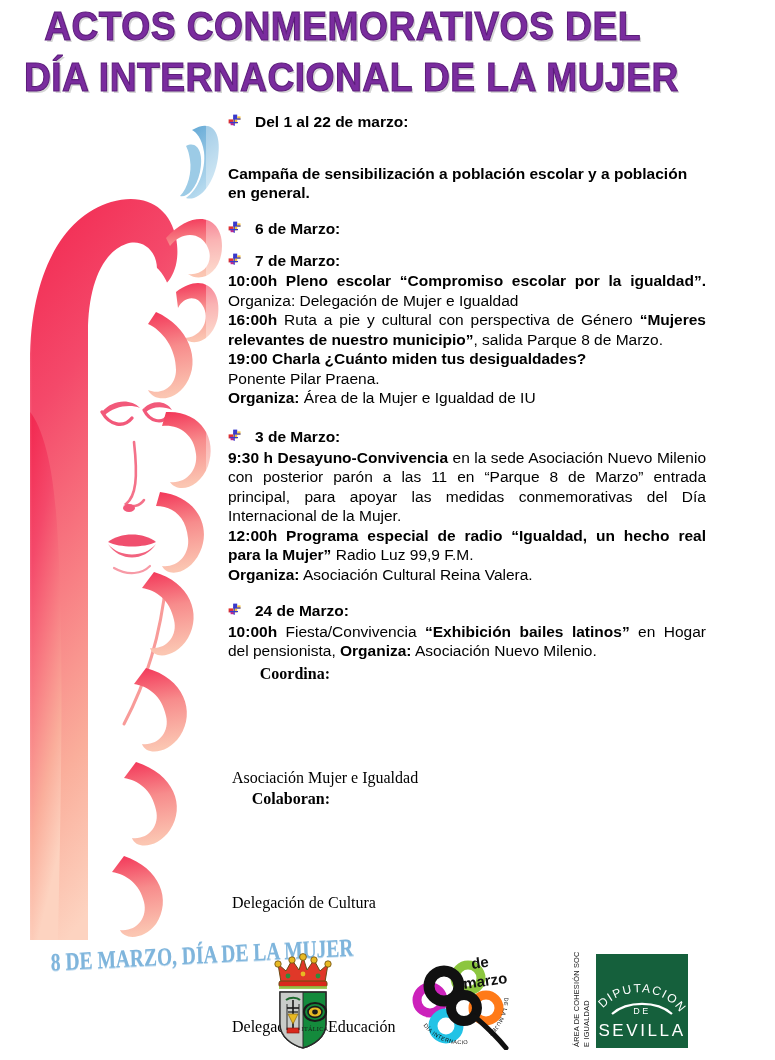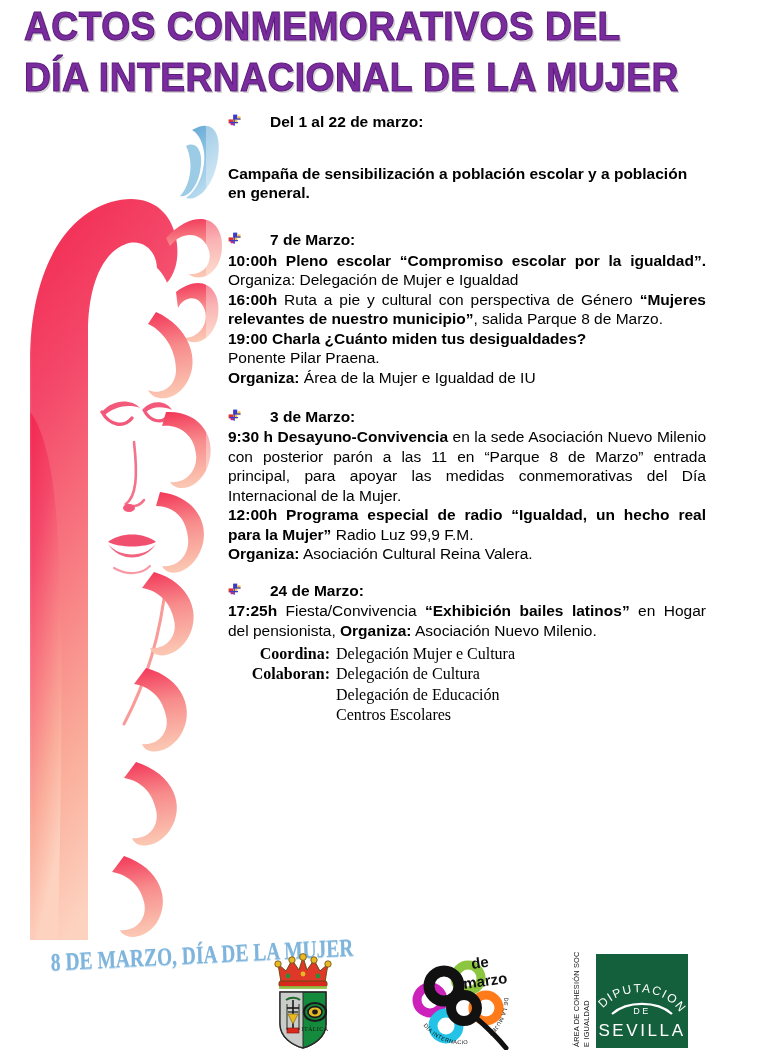--- a/index.html
+++ b/index.html
@@ -17,20 +17,21 @@
     color: #000000;
   }
 
   
   .title-block {
     position: absolute;
     top: 0;
     left: 0;
     width: 685px;
     height: 104px;
+    text-align: center;
     padding-top: 4px;
     box-sizing: border-box;
   }
   .title-line {
     font-family: "Liberation Sans", sans-serif;
     font-weight: bold;
     color: #7A2C9E;
     letter-spacing: 0.5px;
     line-height: 1.0;
     white-space: nowrap;
@@ -100,21 +101,21 @@
   .bullet {
     width: 13px;
     height: 14px;
     flex: 0 0 13px;
     position: relative;
     margin-top: 2px;
     margin-right: 0;
   }
   .bullet svg { display: block; width: 13px; height: 14px; }
   .event-heading .heading-text {
-    margin-left: 29px;
+    margin-left: 14px;
   }
 
   .para {
     font-size: 15.5px;
     line-height: 1.255;
     margin: 0;
     text-align: justify;
     text-justify: inter-word;
   }
   .para.left { text-align: left; }
@@ -125,21 +126,21 @@
   .gap-lg { height: 20px; }
 
   
   .credits {
     font-family: "Liberation Serif", serif;
     font-size: 16px;
     line-height: 1.27;
     margin-top: 4px;
     margin-left: 4px;
   }
-  .credit-row { display: flex; align-items: baseline; }
+  .credit-row { display: flex; align-items: baseline; flex-direction: column; }
   .credit-label {
     width: 104px;
     flex: 0 0 104px;
     text-align: right;
     font-weight: bold;
     padding-right: 6px;
     box-sizing: border-box;
   }
   .credit-value { flex: 1 1 auto; }
 
@@ -267,20 +268,35 @@
         </svg>
       </span>
       <span class="heading-text">Del 1 al 22 de marzo:</span>
     </div>
     <p class="para left" style="text-align: left; margin-top: 32px;"><b>Campaña de sensibilización a población escolar y a población en general.</b></p>
   </div>
 
   <div class="gap-md"></div>
 
   <div class="event-group">
+    <div class="event-heading">
+      <span class="bullet">
+        <svg viewBox="0 0 13 14">
+          <rect x="5.2" y="0.6" width="4.0" height="4.6" fill="#3A3ACB"></rect>
+          <rect x="9.2" y="2.4" width="3.3" height="3.4" fill="#F2C13C"></rect>
+          <rect x="0.6" y="5.4" width="4.6" height="4.0" fill="#E03030"></rect>
+          <rect x="2.6" y="7.6" width="3.4" height="3.6" fill="#C32A8E"></rect>
+          <rect x="5.2" y="5.4" width="4.0" height="4.0" fill="#F2C13C"></rect>
+          <rect x="5.2" y="4.4" width="7.3" height="1.2" fill="#3A3ACB"></rect>
+          <rect x="1.8" y="8.0" width="8.2" height="1.2" fill="#3A3ACB"></rect>
+          <rect x="5.6" y="1.2" width="1.2" height="10.6" fill="#3A3ACB"></rect>
+        </svg>
+      </span>
+      <span class="heading-text">6 de Marzo:</span>
+    </div>
   </div>
 
   <div class="gap-sm"></div>
 
   <div class="event-group">
     <div class="event-heading">
       <span class="bullet">
         <svg viewBox="0 0 13 14">
           <rect x="5.2" y="0.6" width="4.0" height="4.6" fill="#3A3ACB"></rect>
           <rect x="9.2" y="2.4" width="3.3" height="3.4" fill="#F2C13C"></rect>
@@ -329,27 +345,27 @@
           <rect x="0.6" y="5.4" width="4.6" height="4.0" fill="#E03030"></rect>
           <rect x="2.6" y="7.6" width="3.4" height="3.6" fill="#C32A8E"></rect>
           <rect x="5.2" y="5.4" width="4.0" height="4.0" fill="#F2C13C"></rect>
           <rect x="5.2" y="4.4" width="7.3" height="1.2" fill="#3A3ACB"></rect>
           <rect x="1.8" y="8.0" width="8.2" height="1.2" fill="#3A3ACB"></rect>
           <rect x="5.6" y="1.2" width="1.2" height="10.6" fill="#3A3ACB"></rect>
         </svg>
       </span>
       <span class="heading-text">24 de Marzo:</span>
     </div>
-    <p class="para" style="text-align: justify;"><b>17:25h</b> Fiesta/Convivencia <b>“Exhibición bailes latinos”</b> en Hogar del pensionista, <b>Organiza:</b> Asociación Nuevo Milenio.</p>
+    <p class="para" style="text-align: justify;"><b>10:00h</b> Fiesta/Convivencia <b>“Exhibición bailes latinos”</b> en Hogar del pensionista, <b>Organiza:</b> Asociación Nuevo Milenio.</p>
   </div>
 
   <div class="credits">
     <div class="credit-row">
       <div class="credit-label">Coordina:</div>
-      <div class="credit-value">Delegación Mujer e Cultura</div>
+      <div class="credit-value">Asociación Mujer e Igualdad</div>
     </div>
     <div class="credit-row">
       <div class="credit-label">Colaboran:</div>
       <div class="credit-value">Delegación de Cultura</div>
     </div>
     <div class="credit-row">
       <div class="credit-label"></div>
       <div class="credit-value">Delegación de Educación</div>
     </div>
     <div class="credit-row">

